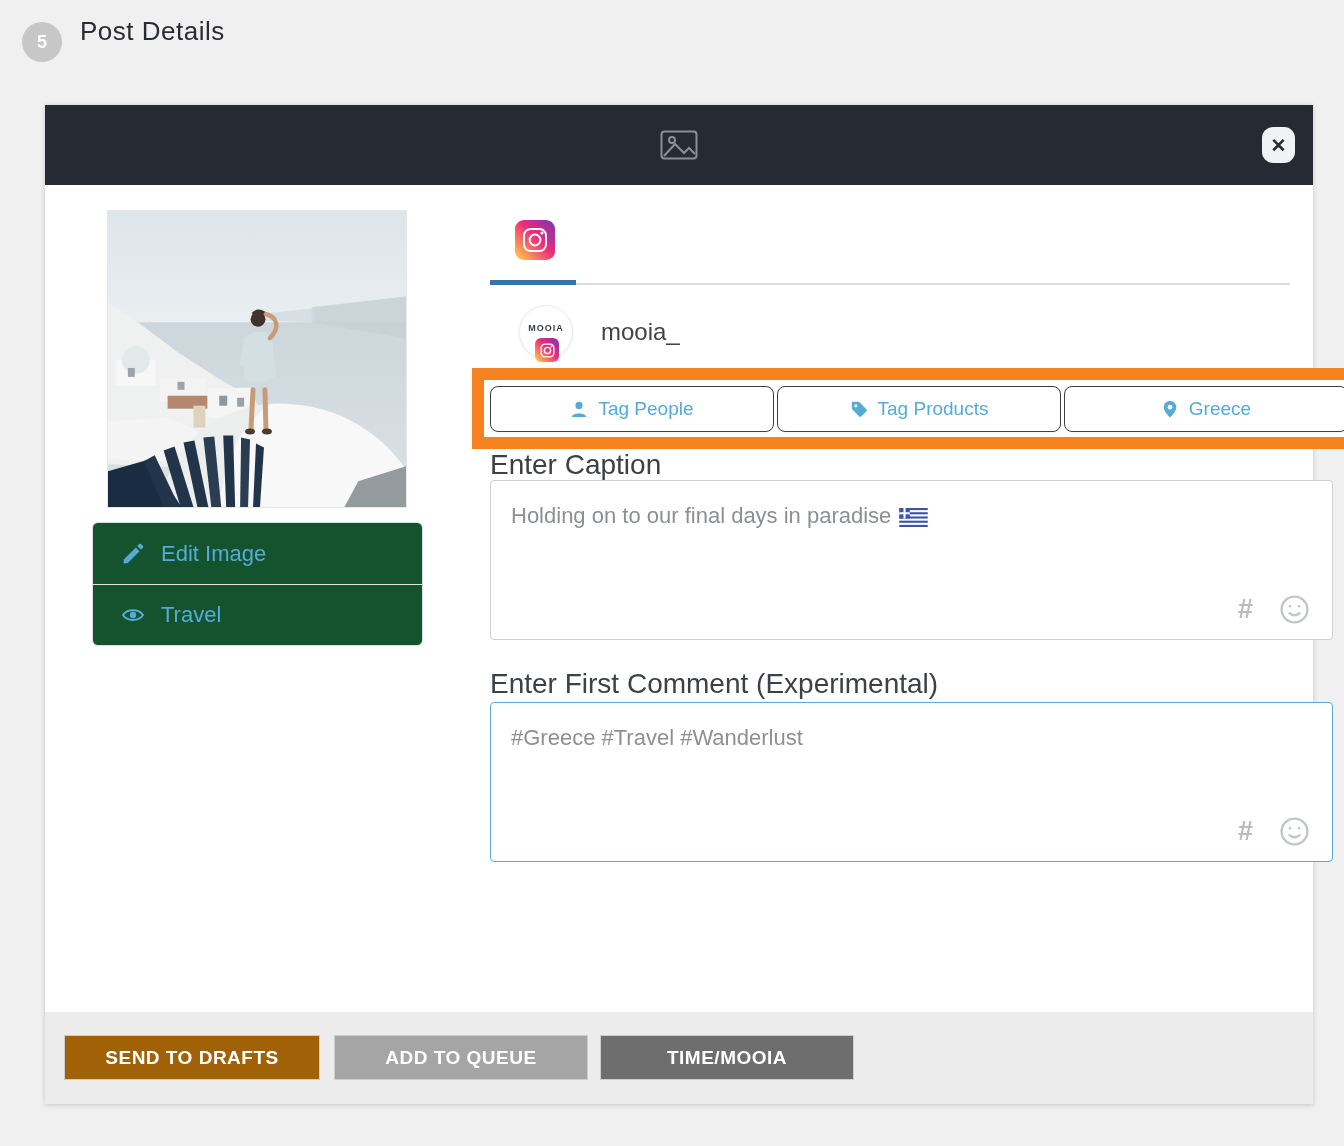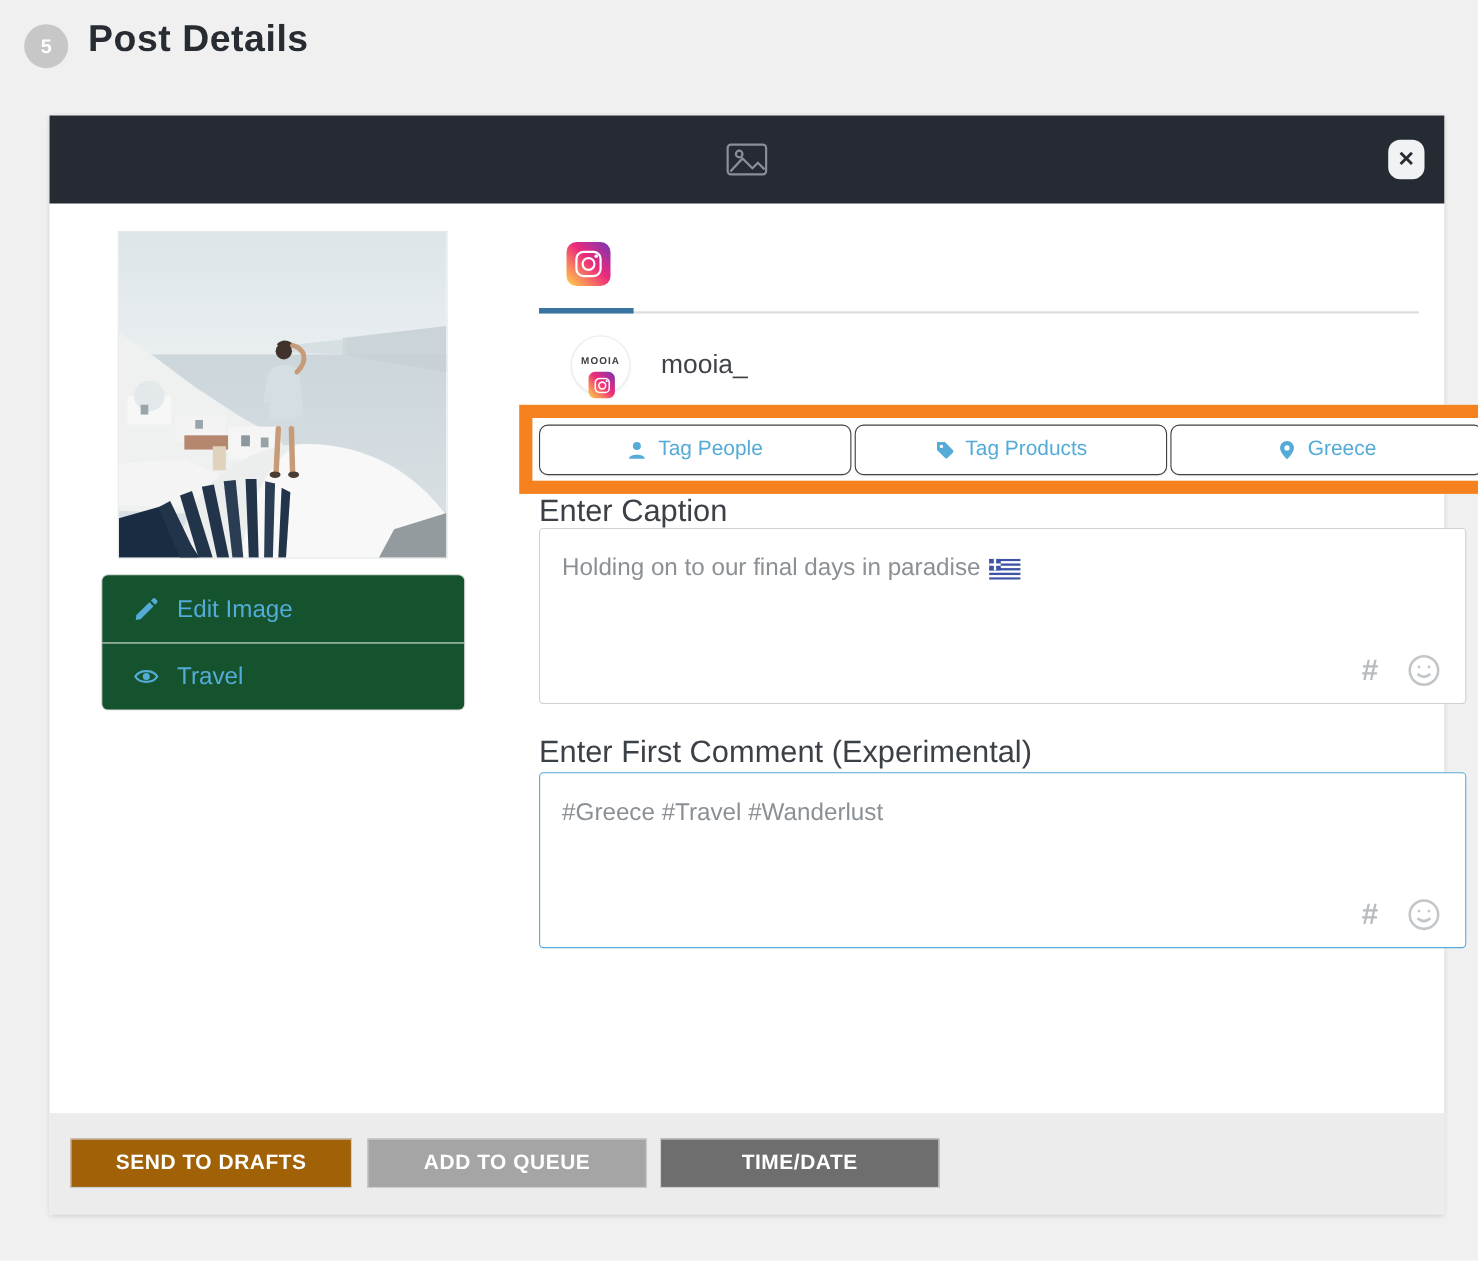--- a/index.html
+++ b/index.html
@@ -4,21 +4,21 @@
 <style>
   * { margin:0; padding:0; box-sizing:border-box; }
   html,body { width:1344px; height:1146px; }
   body { background:#f0f0f1; font-family:"Liberation Sans", sans-serif; position:relative; overflow:hidden; }
 
   .page { position:absolute; inset:0; }
 
   
   .step-badge { position:absolute; left:22px; top:22px; width:40px; height:40px; border-radius:50%;
     background:#c7c7c7; color:#ffffff; font-weight:bold; font-size:18px; display:flex; align-items:center; justify-content:center; }
-  .page-title { position:absolute; left:80px; top:16px; font-size:34px; font-weight:bold; color:#272c33; letter-spacing:.5px; }
+  .page-title { position:absolute; left:80px; top:16px; font-size:26px; font-weight:normal; color:#272c33; letter-spacing:.5px; }
 
   
   .modal { position:absolute; left:45px; top:105px; width:1268px; height:999px; background:#ffffff;
     box-shadow:0 1px 5px rgba(0,0,0,.18); }
   .modal-header { position:absolute; left:0; top:0; width:100%; height:80px; background:#262b33;
     display:flex; align-items:center; justify-content:center; gap:14px; }
   .modal-title { color:#ffffff; font-size:23px; font-weight:bold; letter-spacing:.3px; }
   .img-glyph { width:38px; height:30px; }
   .close-btn { position:absolute; right:18px; top:22px; width:33px; height:36px; border-radius:11px;
     background:#f1f2f3; display:flex; align-items:center; justify-content:center; cursor:pointer;
@@ -271,17 +271,17 @@
           <circle cx="8.5" cy="9.5" r="1" fill="#c2c6c9" stroke="none"></circle>
           <circle cx="15.5" cy="9.5" r="1" fill="#c2c6c9" stroke="none"></circle>
           <path d="M7.5 14.5 Q12 18.5 16.5 14.5"></path>
         </svg>
       </div>
     </div>
 
     <div class="modal-footer">
       <div class="footer-btn btn-drafts">SEND TO DRAFTS</div>
       <div class="footer-btn btn-queue">ADD TO QUEUE</div>
-      <div class="footer-btn btn-time">TIME/DATE</div>
+      <div class="footer-btn btn-time">TIME/MOOIA</div>
     </div>
 
   </div>
 </div>
 
 </body></html>

